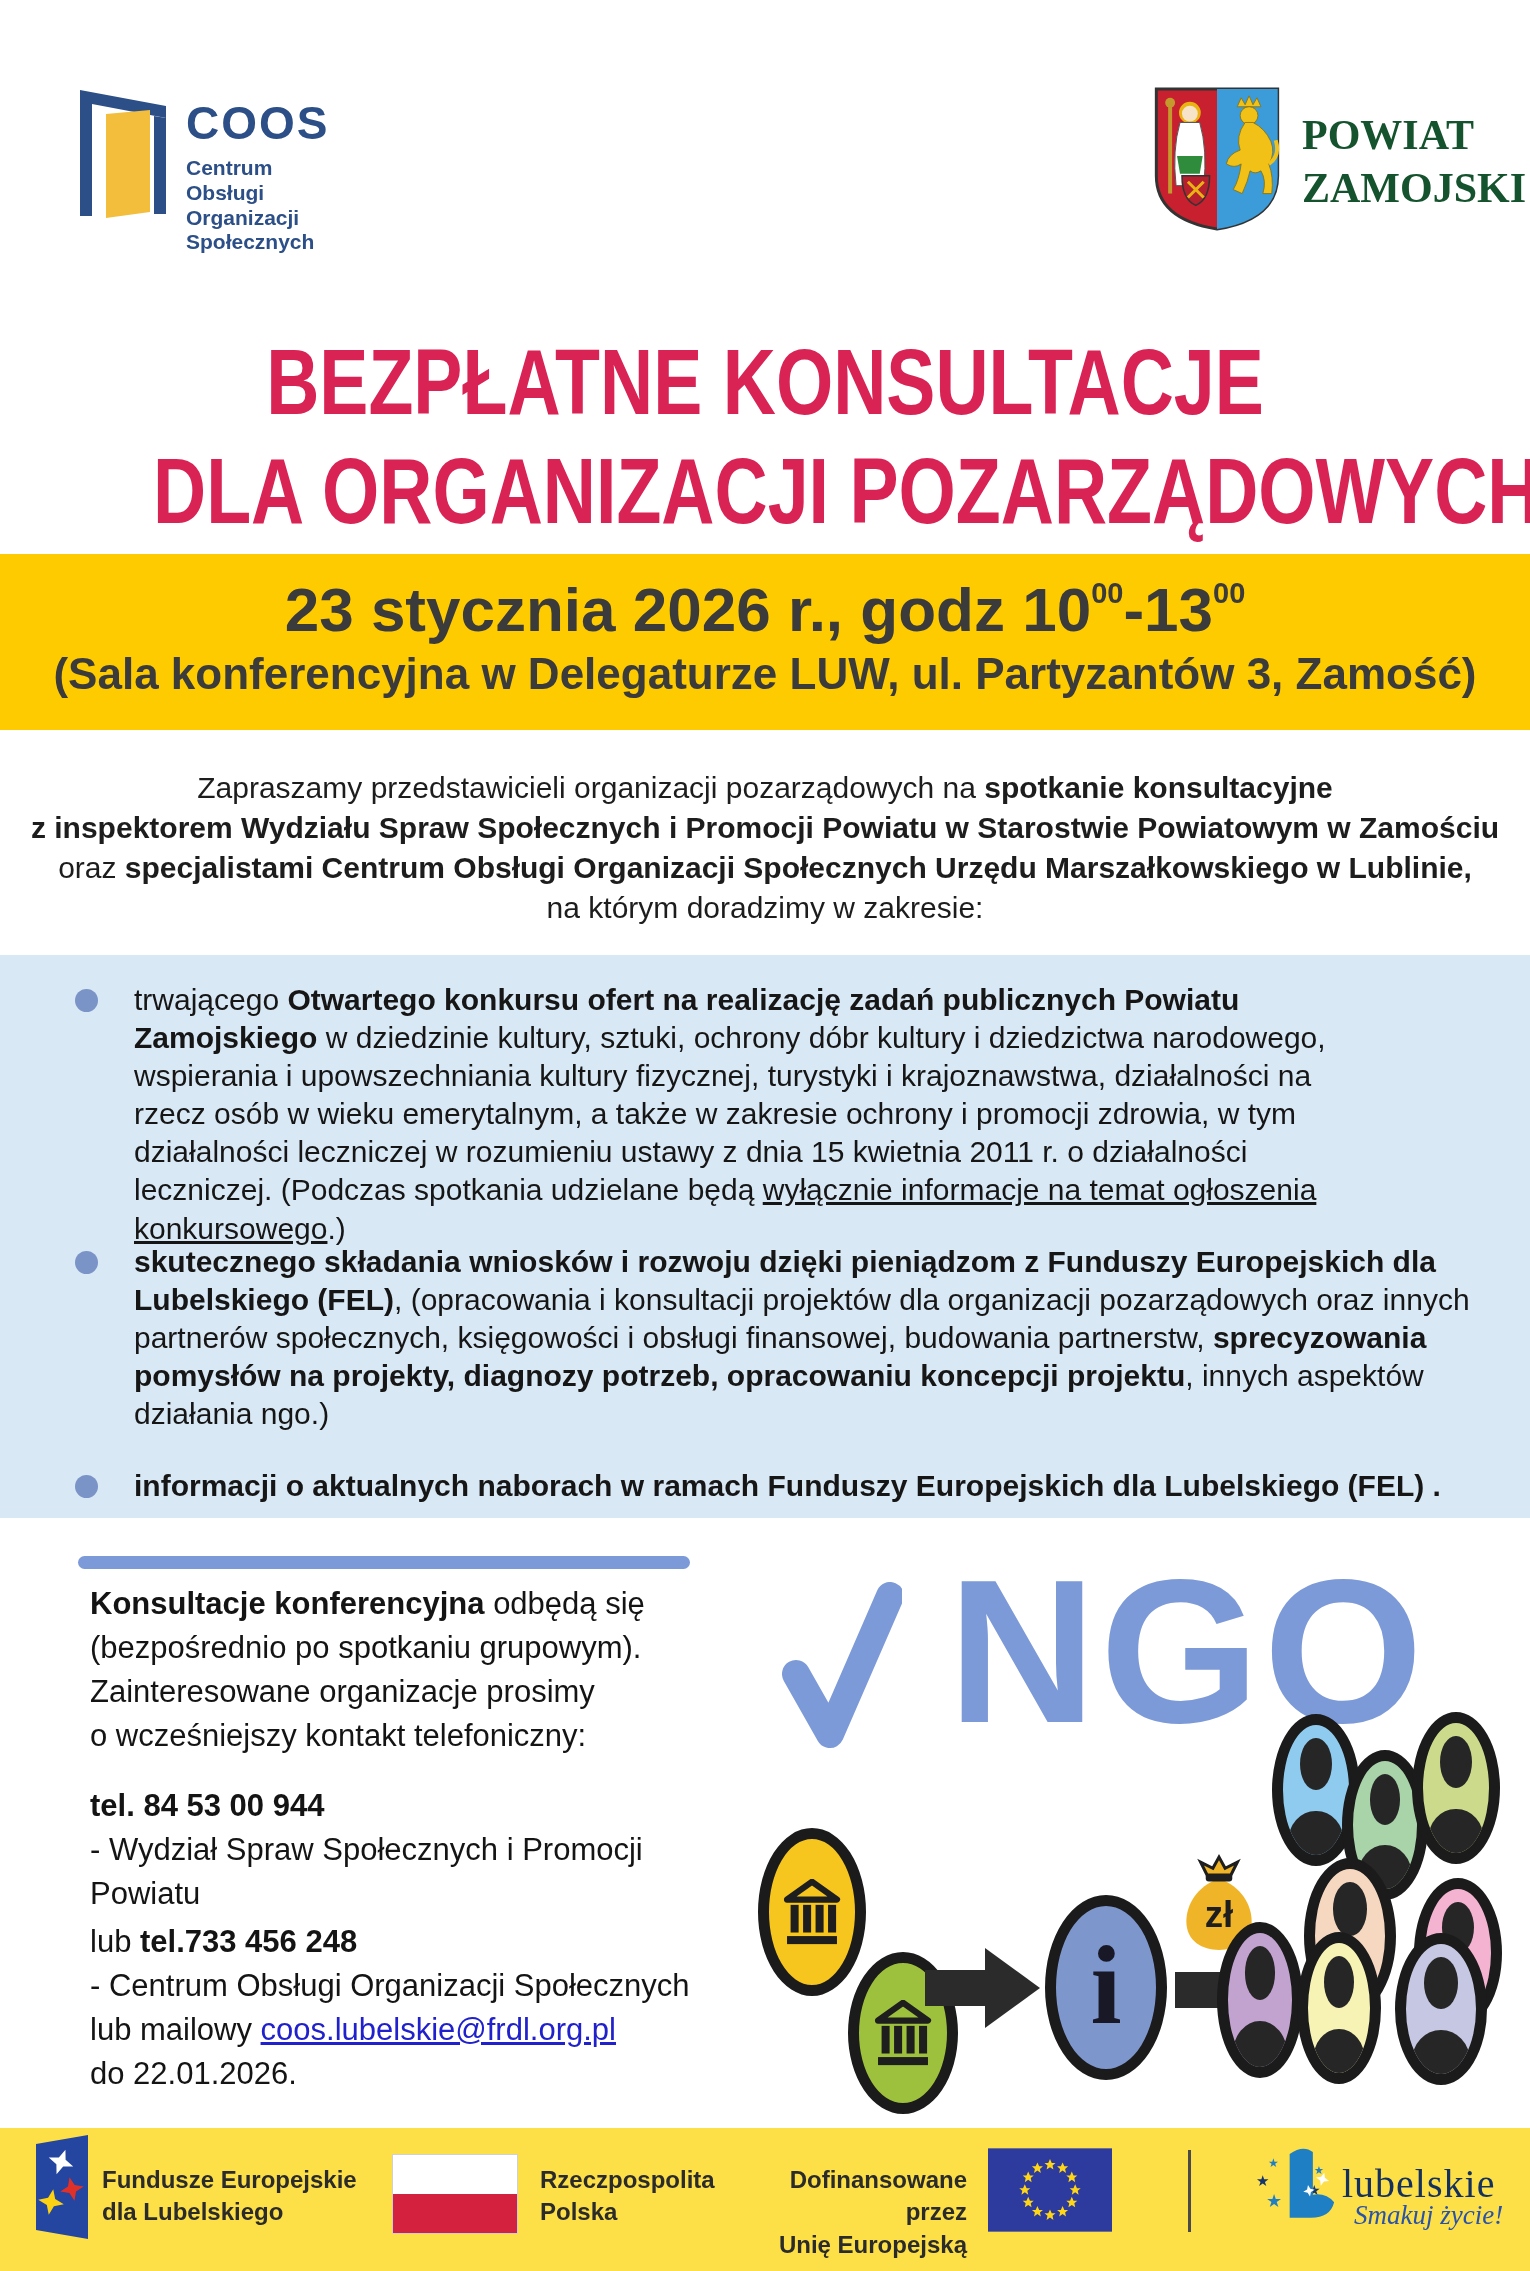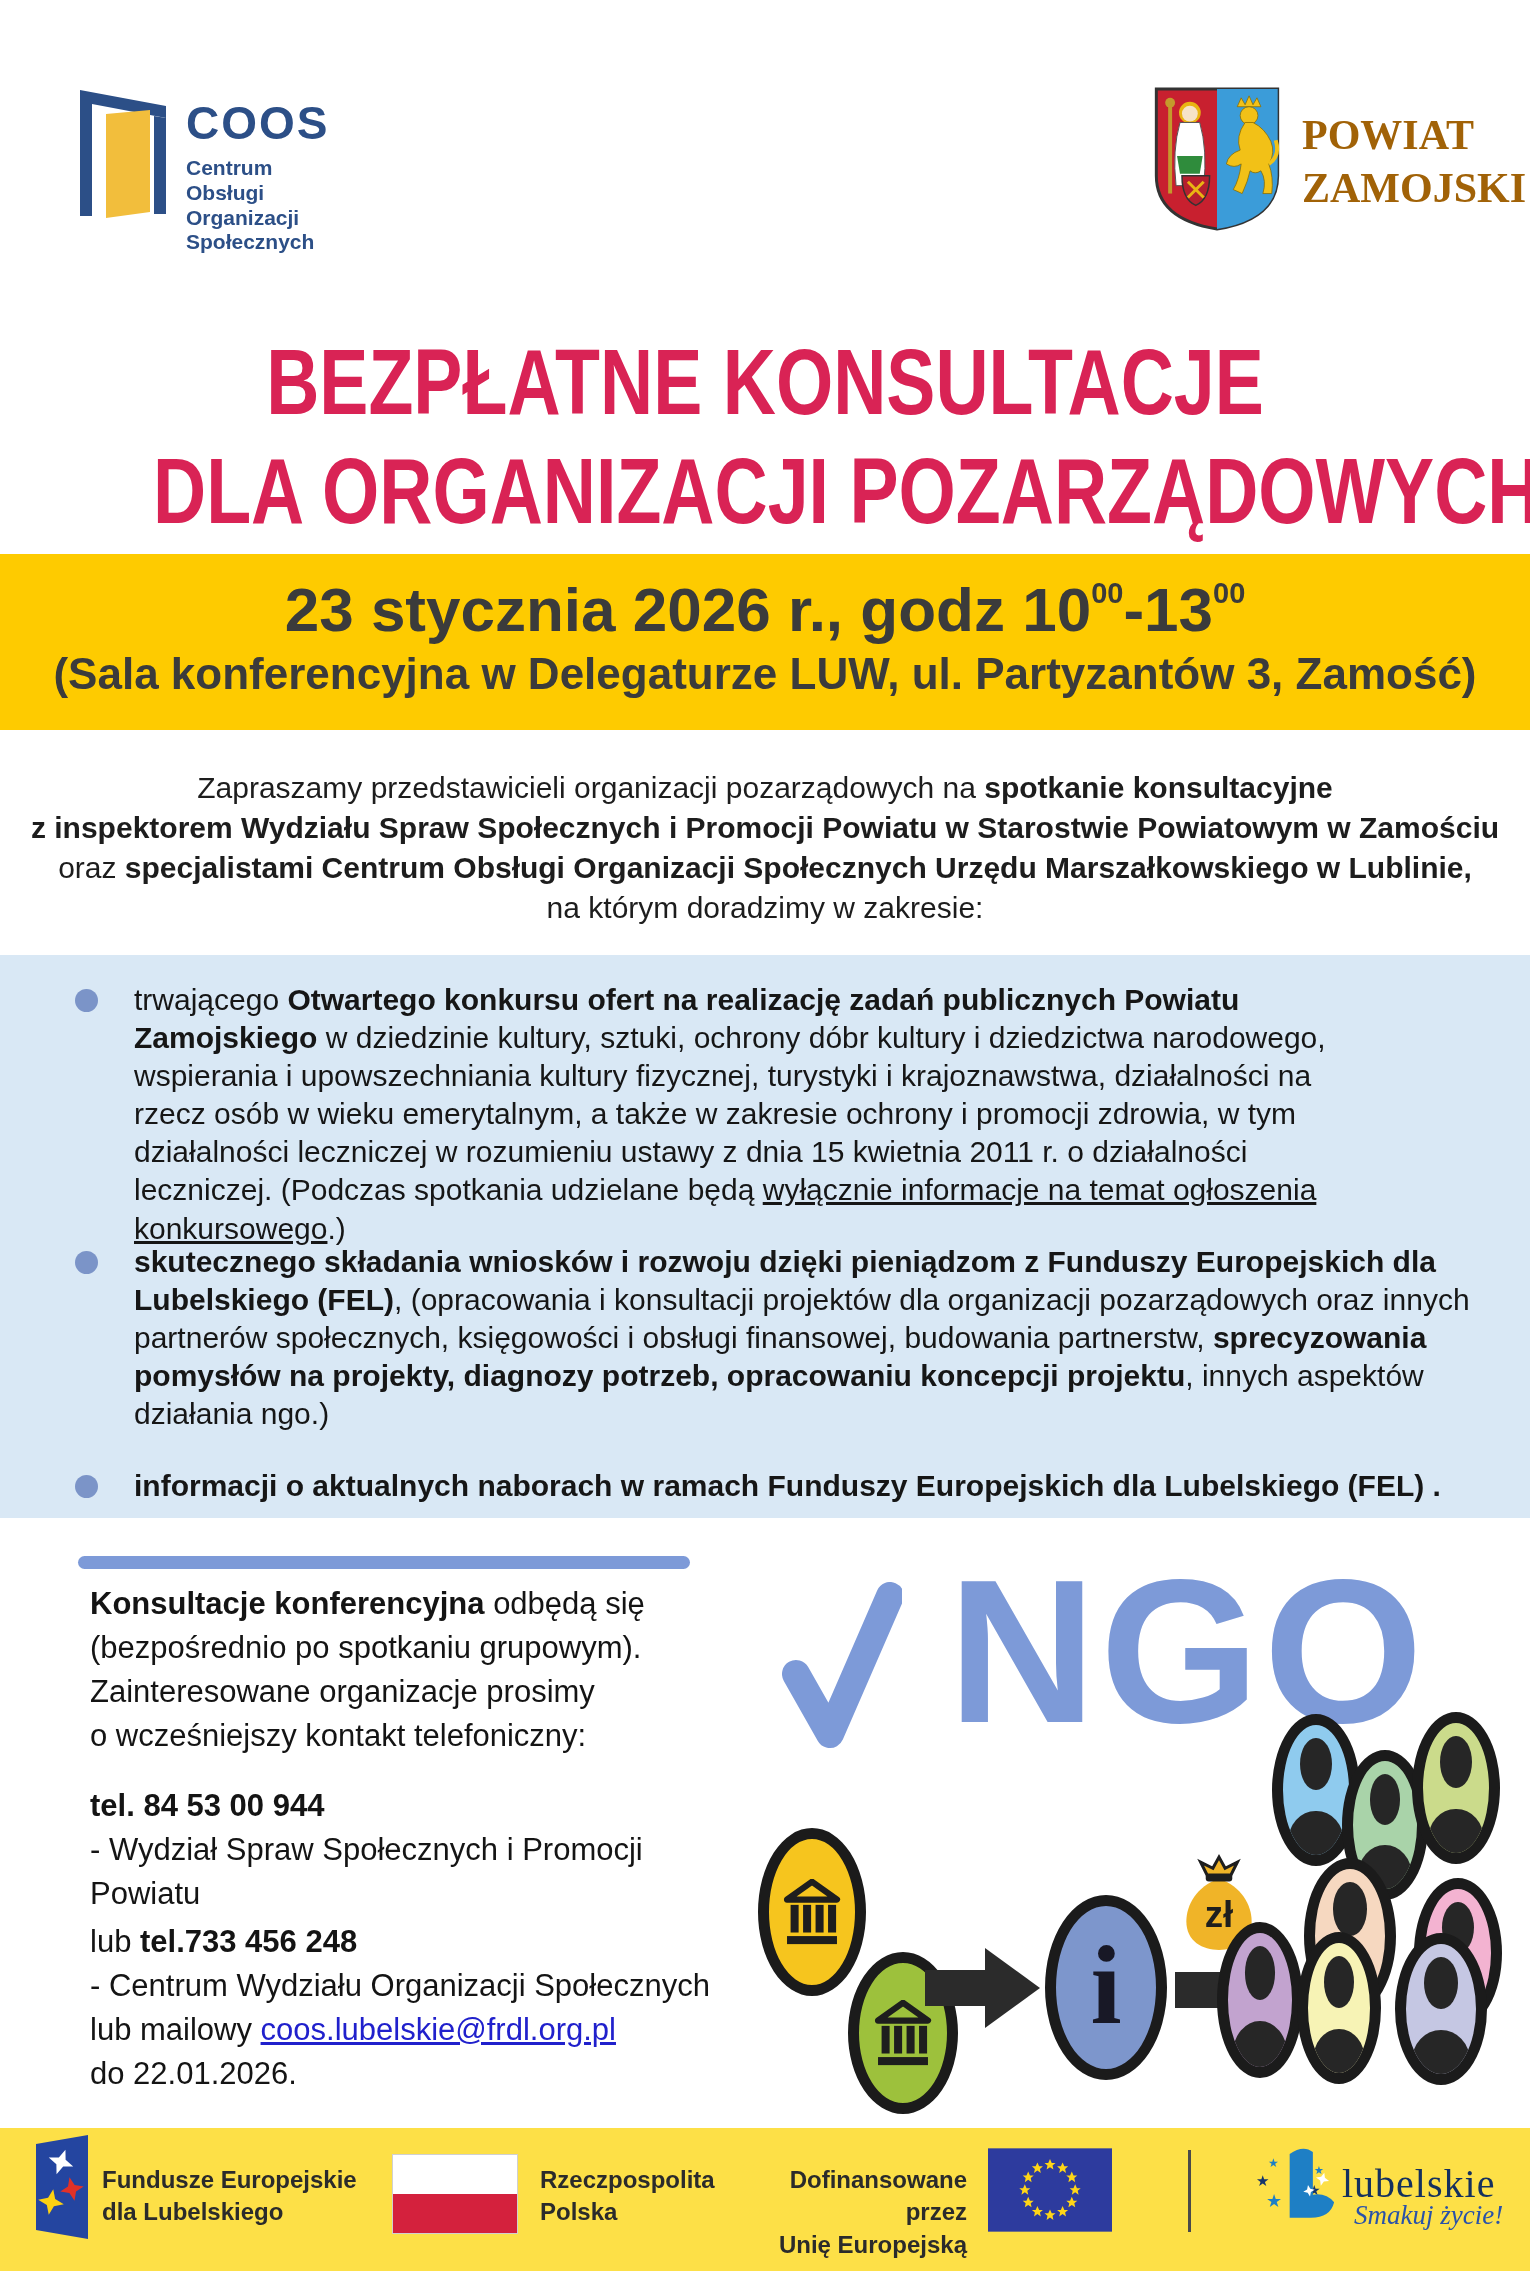--- a/index.html
+++ b/index.html
@@ -8,21 +8,21 @@
     position:relative; width:1530px; height:2271px; margin:0 auto;
     background:#ffffff; overflow:hidden; color:#1d1d1d;
   }
   
   .coos { position:absolute; left:78px; top:86px; display:flex; gap:18px; }
   .coos-text { padding-top:10px; color:#2c4f87; }
   .coos-acronym { font-size:46px; font-weight:800; letter-spacing:2px; }
   .coos-lines { margin-top:6px; font-size:21px; font-weight:700; line-height:1.18; }
   .powiat { position:absolute; left:1150px; top:85px; display:flex; gap:18px; }
   .powiat-text { padding-top:24px; font-family:"Liberation Serif", serif; font-weight:700;
-    font-size:42px; line-height:1.25; color:#a16207; }
+    font-size:42px; line-height:1.25; color:#14532d; }
   
   .title { position:absolute; left:0; top:328px; width:100%; text-align:center;
     color:#d92355; font-weight:800; font-size:92px; line-height:1.18; }
   .title-line { transform:scaleX(0.8); transform-origin:center; white-space:nowrap; }
   
   .banner { position:absolute; left:0; top:554px; width:100%; height:176px;
     background:#fecb00; text-align:center; color:#3b3b3b; }
   .banner-date { margin-top:20px; font-size:62px; font-weight:700; }
   .banner-date sup { font-size:29px; position:relative; top:-28px; vertical-align:baseline; }
   .banner-loc { margin-top:4px; font-size:44px; font-weight:700; }
@@ -183,21 +183,21 @@
     </div>
     <div class="bullet b3">
       <span class="dot"></span>
       <span class="btxt"><span class="bold">informacji o aktualnych naborach w ramach Funduszy Europejskich dla Lubelskiego (FEL) .</span></span>
     </div>
   </div>
 
   <div class="bar"></div>
   <div class="leftcol consult-info"><span class="bold">Konsultacje konferencyjna</span><span> odbędą się</span><br><span>(bezpośrednio po spotkaniu grupowym).</span><br><span>Zainteresowane organizacje prosimy</span><br><span>o wcześniejszy kontakt telefoniczny:</span></div>
   <div class="leftcol contact1"><span class="bold">tel. 84 53 00 944</span><br><span>- Wydział Spraw Społecznych i Promocji Powiatu</span></div>
-  <div class="leftcol contact2"><span>lub </span><span class="bold">tel.733 456 248</span><br><span>- Centrum Wydziału Organizacji Społecznych</span><br><span>lub mailowy </span><span class="email-link">coos.lubelskie@frdl.org.pl</span><br><span>do 22.01.2026.</span></div>
+  <div class="leftcol contact2"><span>lub </span><span class="bold">tel.733 456 248</span><br><span>- Centrum Obsługi Organizacji Społecznych</span><br><span>lub mailowy </span><span class="email-link">coos.lubelskie@frdl.org.pl</span><br><span>do 22.01.2026.</span></div>
 
   <span class="check-svg">
     <svg width="120" height="170" viewBox="0 0 120 170">
       <path d="M14 92 L48 152 L108 14" fill="none" stroke="#7d9ad8" stroke-width="28" stroke-linecap="round" stroke-linejoin="round"></path>
     </svg>
   </span>
   <div class="ngo-word">NGO</div>
 
   <div class="cluster">
     <div class="oval bank bank-y">

